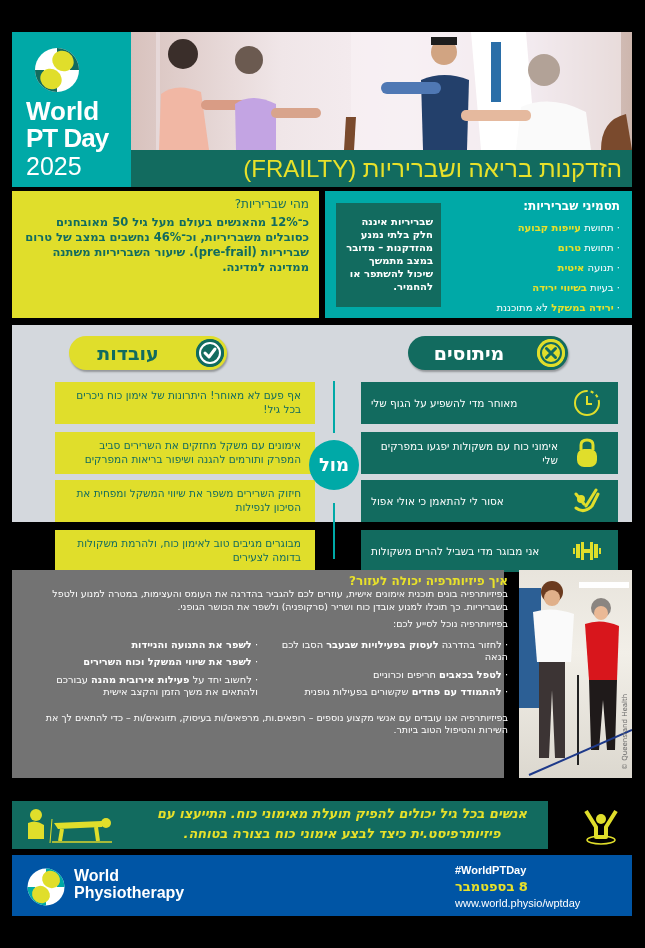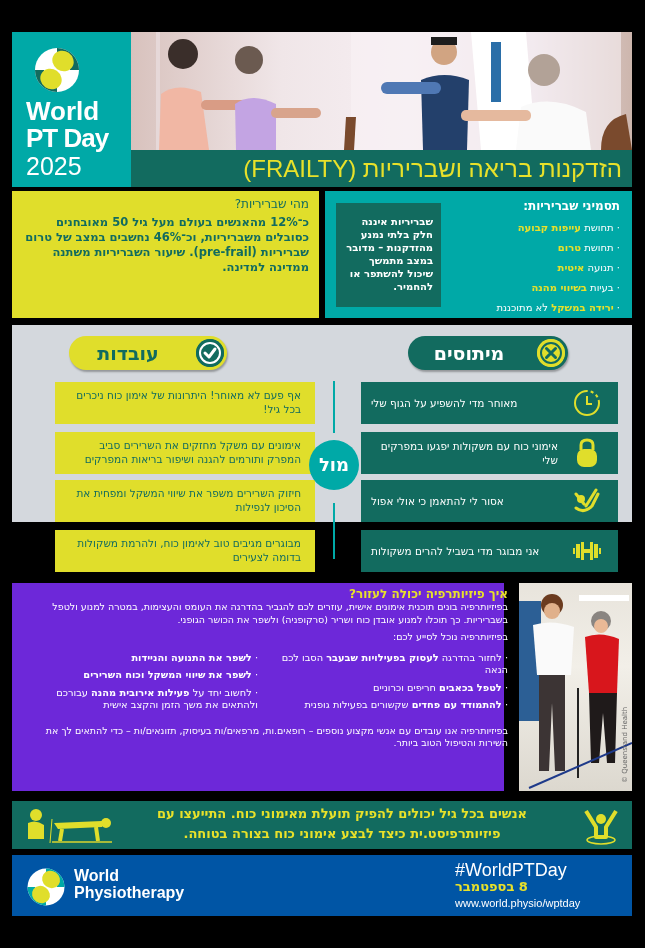--- a/index.html
+++ b/index.html
@@ -35,33 +35,33 @@
   .pill-icon { position: absolute; right: 3px; top: 3px; width: 28px; height: 28px; border-radius: 50%; }
   #facts-pill .pill-icon { background: #126b5f; }
   #myths-pill .pill-icon { background: #e0de2b; }
   .fact-card { position: absolute; left: 19px; width: 260px; height: 42px; background: #e0de2b; color: #126b5f; font-size: 10.5px; line-height: 14px; padding: 6px 14px 0 10px; text-align: right; margin-left: 24px; }
   .myth-card { position: absolute; left: 349px; width: 257px; height: 42px; background: #126b5f; color: #fff; font-size: 10.5px; line-height: 14px; padding: 0 60px 0 10px; text-align: right; display: flex; align-items: center; justify-content: flex-end; }
   .myth-card .mi { position: absolute; right: 16px; top: 6px; width: 30px; height: 30px; }
   .vline { position: absolute; left: 321px; width: 2px; background: #00a9a7; }
   #vs-circle { left: 297px; top: 115px; width: 50px; height: 50px; border-radius: 50%; background: #00a9a7; color: #fff; font-weight: bold; font-size: 18px; line-height: 50px; text-align: center; }
 
   
-  #how-help { left: 12px; top: 583px; width: 492px; height: 208px; background: #6d28d9; color: #fff; }
+  #how-help { left: 12px; top: 570px; width: 492px; height: 208px; background: #737373; color: #fff; }
   #how-text { left: 0; top: 0; width: 502px; height: 208px; padding: 4px 6px 0 6px; text-align: right; }
   #how-text h3 { color: #e8e12a; font-size: 12px; font-weight: bold; }
   #how-text .lead { font-size: 10px; font-weight: bold; line-height: 13px; margin-bottom: 5px; }
   #how-text .p { font-size: 9.5px; line-height: 12.5px; margin-bottom: 5px; }
   .cols { display: flex; flex-direction: row; justify-content: space-between; margin-top: 8px; }
   .cols ul { list-style: none; width: 240px; }
   .cols li { font-size: 9.8px; line-height: 12.5px; margin-bottom: 5px; }
   .cols li::before { content: "· "; }
   #pt-photo { left: 507px; top: 0; width: 113px; height: 208px; background: linear-gradient(180deg,#e8e4dc 0%,#f2efe8 40%,#dcd8cf 100%); overflow: hidden; }
 
   
-  #banner { left: 12px; top: 801px; width: 620px; height: 48px; background: #126b5f; }
+  #banner { left: 12px; top: 801px; width: 536px; height: 48px; background: #126b5f; font-style: italic; }
   #banner-text { left: 110px; top: 3px; width: 440px; color: #e8e12a; font-weight: bold; font-size: 13px; line-height: 20px; text-align: center; }
 
   
   #footer { left: 12px; top: 855px; width: 620px; height: 61px; background: #0055a5; color: #fff; }
 </style>
 </head>
 <body>
 
 <div id="header" class="abs">
   <div id="logo-panel" class="abs">
@@ -114,21 +114,21 @@
 </div>
 
 <div id="signs-box" class="abs">
   <div id="signs-note" class="abs" dir="rtl">שבריריות איננה חלק בלתי נמנע מהזדקנות – מדובר במצב מתמשך שיכול להשתפר או להחמיר.</div>
   <div id="signs-list" class="abs" dir="rtl">
     <h3>תסמיני שבריריות:</h3>
     <ul>
       <li><span>תחושת </span><b>עייפות קבועה</b><span></span></li>
       <li><span>תחושת </span><b>טרום</b><span></span></li>
       <li><span>תנועה </span><b>איטית</b><span></span></li>
-      <li><span>בעיות </span><b>בשיווי מהנה</b><span></span></li>
+      <li><span>בעיות </span><b>בשיווי ירידה</b><span></span></li>
       <li><span></span><b>ירידה במשקל</b><span> לא מתוכננת</span></li>
     </ul>
   </div>
 </div>
 
 <div id="myth-fact" class="abs">
   <div id="facts-pill" class="pill" dir="rtl">
     <span>עובדות</span>
     <svg class="pill-icon" viewBox="0 0 28 28">
       <circle cx="14" cy="14" r="14" fill="#126b5f"></circle>
@@ -251,16 +251,16 @@
 <div id="footer" class="abs">
   <svg class="abs" style="left:13px;top:10px" width="42" height="44" viewBox="0 0 50 52">
     <circle cx="25" cy="26" r="22" fill="#fff"></circle>
     <path d="M25 4 A22 22 0 0 1 47 26 L38 26 A13 13 0 0 0 25 13 Z" fill="#00a9a7"></path>
     <path d="M25 48 A22 22 0 0 1 3 26 L12 26 A13 13 0 0 0 25 39 Z" fill="#00a9a7"></path>
     <ellipse cx="31" cy="17" rx="11" ry="10" fill="#e0de2b" transform="rotate(35 31 17)"></ellipse>
     <ellipse cx="19" cy="35" rx="11" ry="10" fill="#e0de2b" transform="rotate(35 19 35)"></ellipse>
   </svg>
   <div class="abs" style="left:62px;top:12px;font-size:16px;font-weight:bold;line-height:17px;font-family:'Liberation Sans',sans-serif">World</div>
   <div class="abs" style="left:62px;top:29px;font-size:16px;font-weight:bold;line-height:17px;font-family:'Liberation Sans',sans-serif">Physiotherapy</div>
-  <div class="abs" style="left:443px;top:6px;font-size:18px;font-weight:normal;line-height:18px;font-family:'Liberation Sans',sans-serif">#WorldPTDay</div>
+  <div class="abs" style="left:443px;top:6px;font-size:11px;font-weight:bold;line-height:18px;font-family:'Liberation Sans',sans-serif">#WorldPTDay</div>
   <div class="abs" dir="rtl" style="left:443px;top:24px;width:120px;text-align:left;font-size:13px;font-weight:bold;line-height:16px;color:#e8e12a">8 בספטמבר</div>
   <div class="abs" style="left:443px;top:41px;font-size:11px;line-height:14px;font-family:'Liberation Sans',sans-serif">www.world.physio/wptday</div>
 </div>
 
 </body></html>

